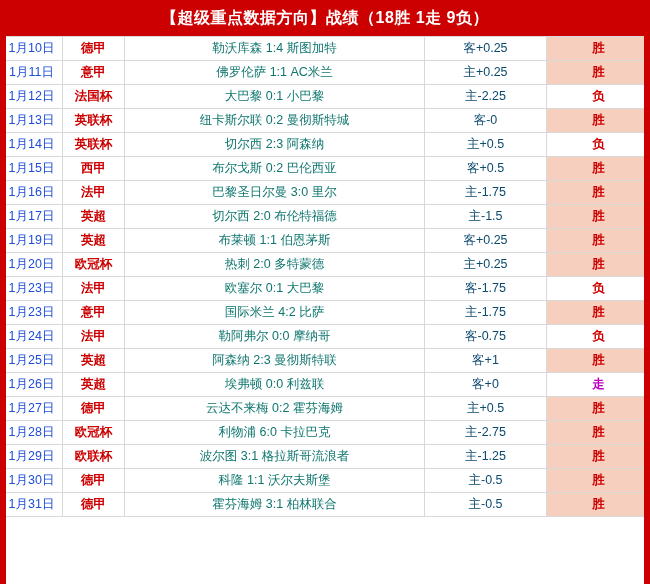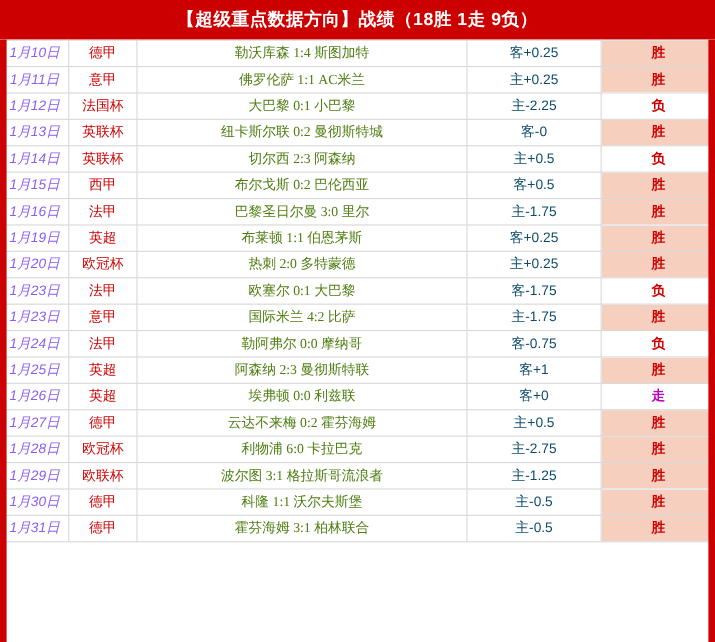--- a/index.html
+++ b/index.html
@@ -34,23 +34,23 @@
   }
   table.results td {
     border: 1px solid #d8d8d8;
     height: 24px;
     font-size: 12.5px;
     text-align: center;
     vertical-align: middle;
     white-space: nowrap;
     overflow: hidden;
   }
-  .c-date   { width: 62px;  color: #8b5cf6; font-style: italic; }
-  .c-league { width: 62px;  color: #cc0000; }
-  .c-match  { width: 300px; color: #4d7c0f; font-family: Liberation Serif, serif; }
+  .c-date   { width: 62px;  color: #1d4ed8; }
+  .c-league { width: 62px;  color: #cc0000; font-weight: bold; }
+  .c-match  { width: 300px; color: #0f766e; }
   .c-pick   { width: 122px; color: #0c4a6e; }
   .c-res    { width: 104px; font-weight: bold; }
   .res-win  { background: #f7cfbf; color: #cc0000; }
   .res-lose { background: #ffffff; color: #cc0000; }
   .res-draw { background: #ffffff; color: #c000c0; }
   .left-rail {
     position: absolute;
     left: 0;
     top: 36px;
     width: 6px;
@@ -121,20 +121,27 @@
           <td class="c-res res-win">胜</td>
         </tr>
         <tr>
           <td class="c-date">1月16日</td>
           <td class="c-league">法甲</td>
           <td class="c-match">巴黎圣日尔曼 3:0 里尔</td>
           <td class="c-pick">主-1.75</td>
           <td class="c-res res-win">胜</td>
         </tr>
         <tr>
+          <td class="c-date">1月17日</td>
+          <td class="c-league">英超</td>
+          <td class="c-match">切尔西 2:0 布伦特福德</td>
+          <td class="c-pick">主-1.5</td>
+          <td class="c-res res-win">胜</td>
+        </tr>
+        <tr>
           <td class="c-date">1月19日</td>
           <td class="c-league">英超</td>
           <td class="c-match">布莱顿 1:1 伯恩茅斯</td>
           <td class="c-pick">客+0.25</td>
           <td class="c-res res-win">胜</td>
         </tr>
         <tr>
           <td class="c-date">1月20日</td>
           <td class="c-league">欧冠杯</td>
           <td class="c-match">热刺 2:0 多特蒙德</td>

